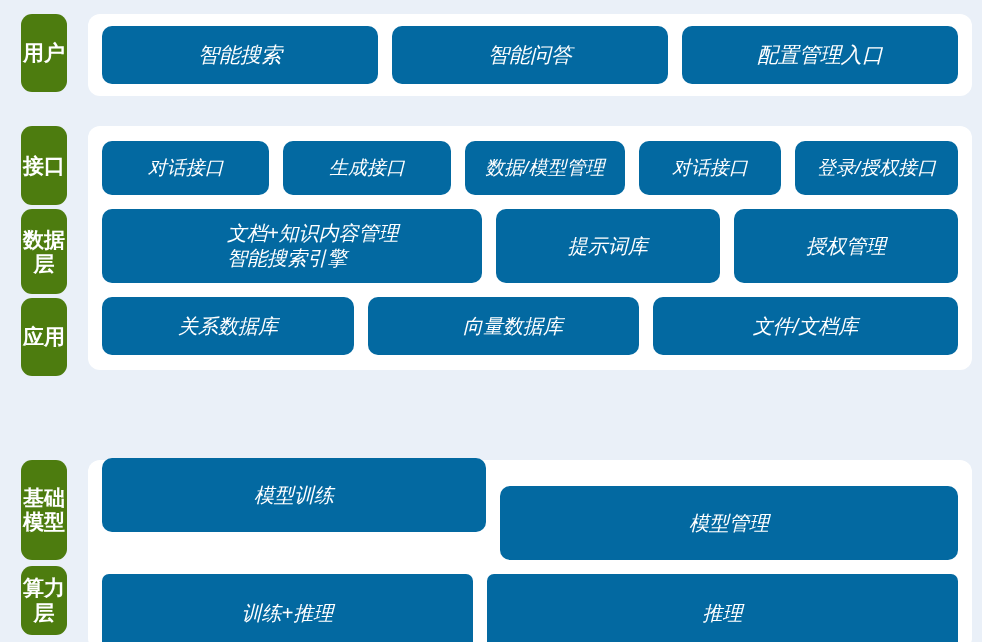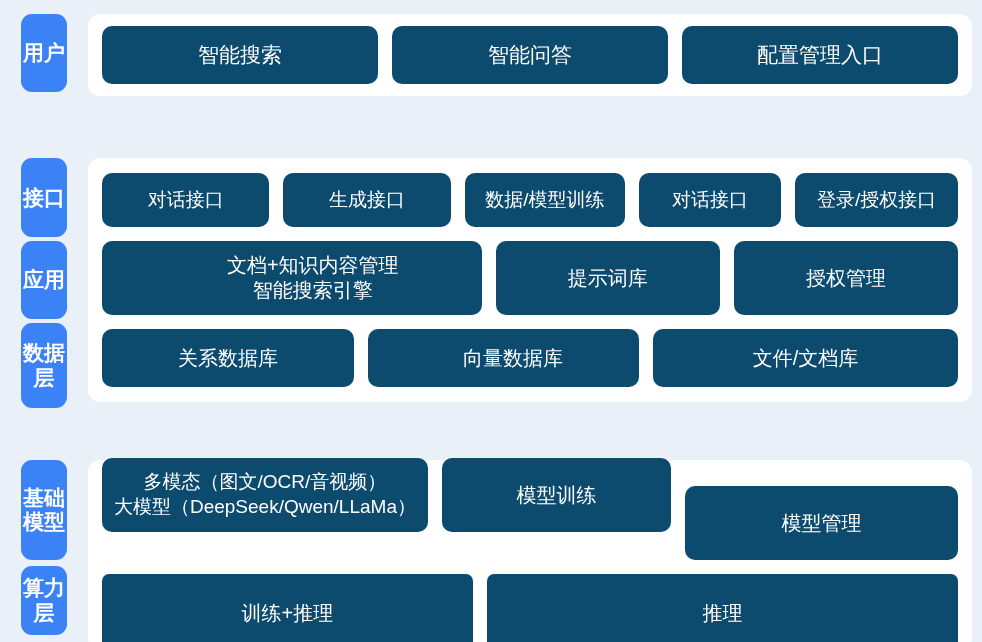--- a/index.html
+++ b/index.html
@@ -22,38 +22,38 @@
 
   
   .band {
     position: absolute;
     left: 0;
     width: 982px;
     display: flex;
     align-items: stretch;
   }
   .band-user   { top: 6px;   height: 98px; }
-  .band-mid    { top: 132px; height: 276px; }
+  .band-mid    { top: 100px; height: 276px; }
   .band-infra  { top: 442px; height: 218px; }
 
   
   .rail {
     position: relative;
     width: 88px;
     flex: 0 0 88px;
     display: flex;
     flex-direction: column;
     align-items: center;
     padding: 0;
     box-sizing: border-box;
   }
   .tab {
     width: 46px;
     border-radius: 11px;
-    background: #3b82f6;
+    background: #4d7c0f;
     color: #ffffff;
     font-size: 21px;
     font-weight: bold;
     line-height: 1.16;
     letter-spacing: 0px;
     display: flex;
     align-items: center;
     justify-content: center;
     text-align: center;
     box-sizing: border-box;
@@ -85,32 +85,32 @@
   
   .row {
     display: flex;
     gap: 14px;
     width: 100%;
     box-sizing: border-box;
   }
   .row + .row { margin-top: 14px; }
 
   .box {
-    background: #0c4a6e;
+    background: #0369a1;
     color: #ffffff;
     border-radius: 10px;
     display: flex;
     align-items: center;
     justify-content: center;
-    text-align: center;
     box-sizing: border-box;
     font-size: 20px;
     line-height: 1.25;
     padding: 4px 6px;
     white-space: pre-line;
+    font-style: italic;
   }
   .box-user   { height: 58px; font-size: 21px; }
   .box-api    { height: 54px; font-size: 19px; }
   .box-app    { height: 74px; font-size: 20px; }
   .box-data   { height: 58px; font-size: 20px; }
   .box-model  { height: 74px; font-size: 20px; }
   .box-power  { height: 78px; font-size: 20px; border-radius: 7px; }
 
   .box-model-multi { font-size: 19px; line-height: 1.3; }
 </style>
@@ -128,29 +128,29 @@
         <div class="box box-user" style="flex:1 1 0;">智能搜索</div>
         <div class="box box-user" style="flex:1 1 0;">智能问答</div>
         <div class="box box-user" style="flex:1 1 0;">配置管理入口</div>
       </div>
     </div>
   </div>
 
   <div class="band band-mid">
     <div class="rail">
       <div class="tab tab-api">接口</div>
+      <div class="tab tab-data">数据层</div>
       <div class="tab tab-app">应用</div>
-      <div class="tab tab-data">数据层</div>
     </div>
     <div class="panel panel-mid">
 
       <div class="row">
         <div class="box box-api" style="flex:1.05 1 0;">对话接口</div>
         <div class="box box-api" style="flex:1.05 1 0;">生成接口</div>
-        <div class="box box-api" style="flex:1.00 1 0;">数据/模型训练</div>
+        <div class="box box-api" style="flex:1.00 1 0;">数据/模型管理</div>
         <div class="box box-api" style="flex:0.88 1 0;">对话接口</div>
         <div class="box box-api" style="flex:1.02 1 0;">登录/授权接口</div>
       </div>
 
       <div class="row">
         <div class="box box-app" style="flex:1.35 1 0;padding-left:48px;">文档+知识内容管理
 智能搜索引擎</div>
         <div class="box box-app" style="flex:0.88 1 0;">提示词库</div>
         <div class="box box-app" style="flex:0.88 1 0;">授权管理</div>
       </div>
@@ -165,22 +165,20 @@
   </div>
 
   <div class="band band-infra">
     <div class="rail">
       <div class="tab tab-model">基础模型</div>
       <div class="tab tab-power">算力层</div>
     </div>
     <div class="panel panel-infra">
 
       <div class="row">
-        <div class="box box-model box-model-multi" style="flex:1.30 1 0;">多模态（图文/OCR/音视频）
-大模型（DeepSeek/Qwen/LLaMa）</div>
         <div class="box box-model" style="flex:0.90 1 0;">模型训练</div>
         <div class="box box-model" style="flex:1.08 1 0;margin-top:28px;">模型管理</div>
       </div>
 
       <div class="row">
         <div class="box box-power" style="flex:1 1 0;">训练+推理</div>
         <div class="box box-power" style="flex:1.28 1 0;">推理</div>
       </div>
 
     </div>

